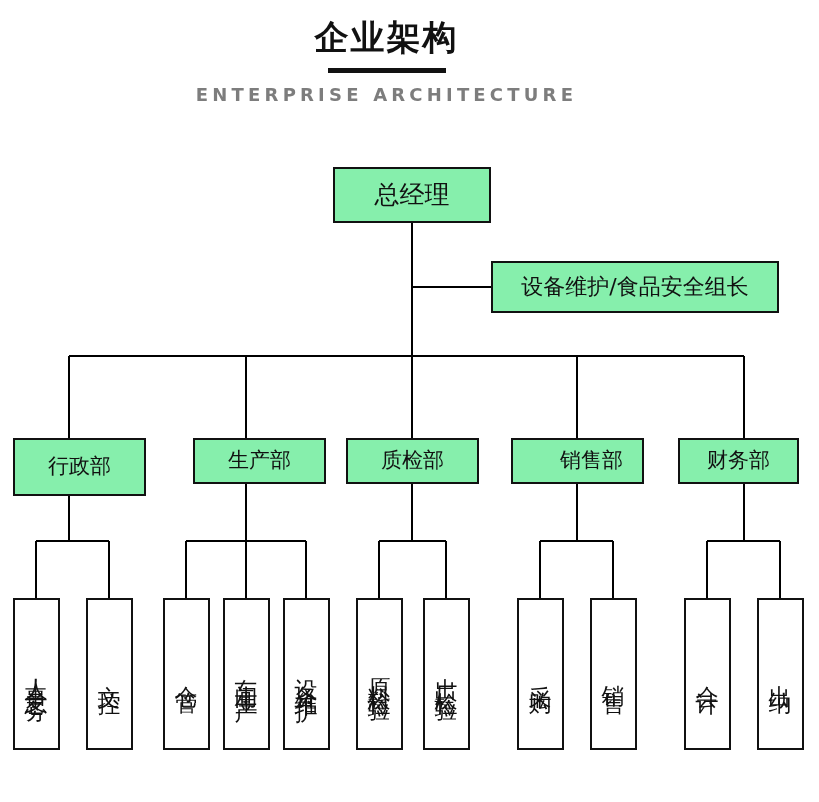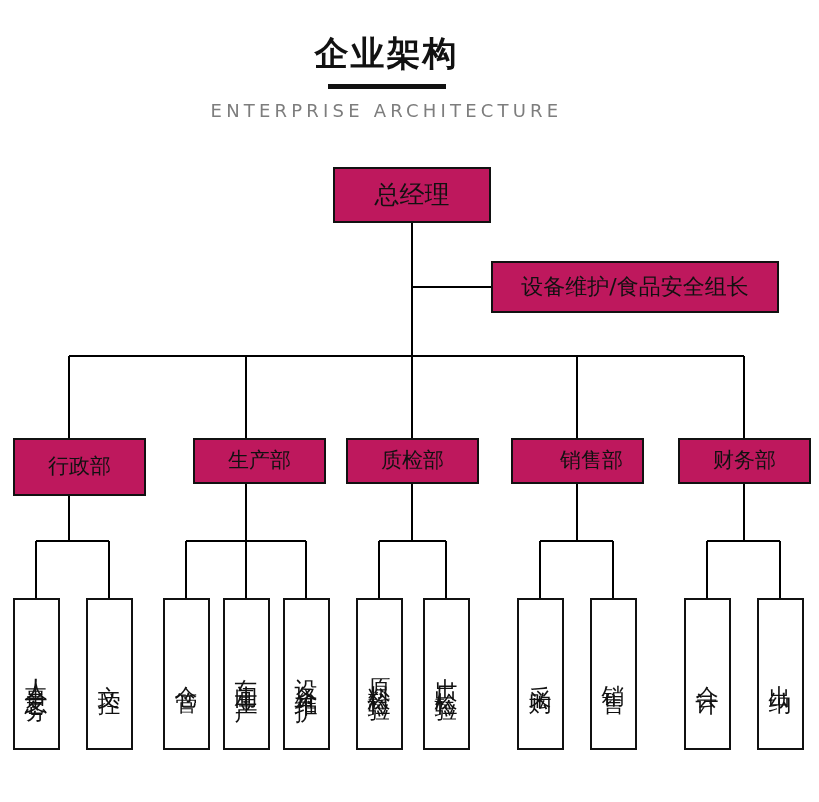--- a/index.html
+++ b/index.html
@@ -17,21 +17,21 @@
     width: 819px;
     height: 802px;
     background: #ffffff;
     overflow: hidden;
   }
 
   
   .header {
     position: absolute;
     left: 0;
-    top: 16px;
+    top: 0;
     width: 773px;
     text-align: center;
   }
   .title {
     margin: 0;
     padding-top: 16px;
     font-size: 34px;
     font-weight: bold;
     color: #111111;
     letter-spacing: 2px;
@@ -41,21 +41,21 @@
     width: 118px;
     height: 5px;
     background: #111111;
     margin: 9px auto 0 auto;
   }
   .subtitle {
     margin: 11px 0 0 0;
     font-size: 18px;
     color: #7d7d7d;
     letter-spacing: 4.2px;
-    font-weight: normal;
+    font-weight: bold;
     line-height: 1.2;
   }
 
   
   #connectors {
     position: absolute;
     left: 0;
     top: 0;
     width: 819px;
     height: 802px;
@@ -72,21 +72,21 @@
     position: absolute;
     box-sizing: border-box;
     border: 2px solid #111111;
     display: flex;
     align-items: center;
     justify-content: center;
     color: #111111;
     background: #ffffff;
   }
   .node.filled {
-    background: #be185d;
+    background: #86efac;
   }
   .node .node-label {
     display: block;
     text-align: center;
     line-height: 1.22;
   }
 
   .node.root .node-label { font-size: 25px; }
   .node.staff .node-label { font-size: 22px; }
   .node.dept .node-label { font-size: 21px; }
@@ -172,21 +172,21 @@
   </div>
 
   <div class="node dept filled" style="left:346px; top:438px; width:133px; height:46px;">
     <span class="node-label">质检部</span>
   </div>
 
   <div class="node dept filled" style="left:511px; top:438px; width:133px; height:46px;padding-left:28px;">
     <span class="node-label">销售部</span>
   </div>
 
-  <div class="node dept filled" style="left:678px; top:438px; width:133px; height:46px;">
+  <div class="node dept filled" style="left:678px; top:438px; width:121px; height:46px;">
     <span class="node-label">财务部</span>
   </div>
 
   <div class="node leaf" style="left:13px; top:598px; width:47px; height:152px;">
     <span class="node-label">人事总务</span>
   </div>
   <div class="node leaf" style="left:86px; top:598px; width:47px; height:152px;">
     <span class="node-label">文控</span>
   </div>
 

